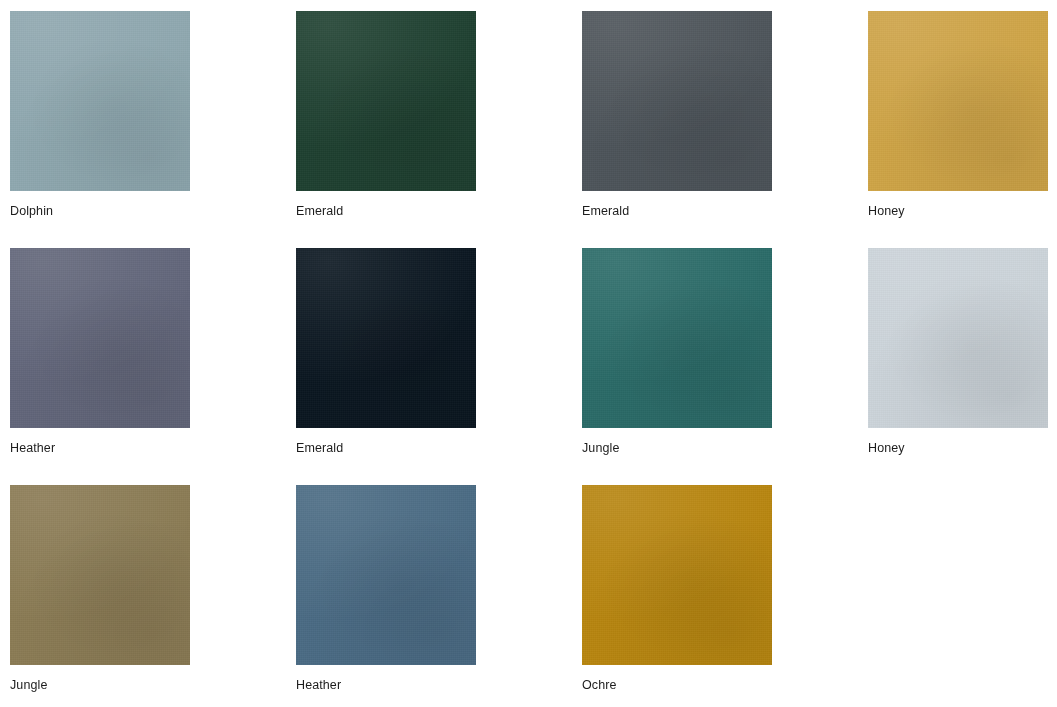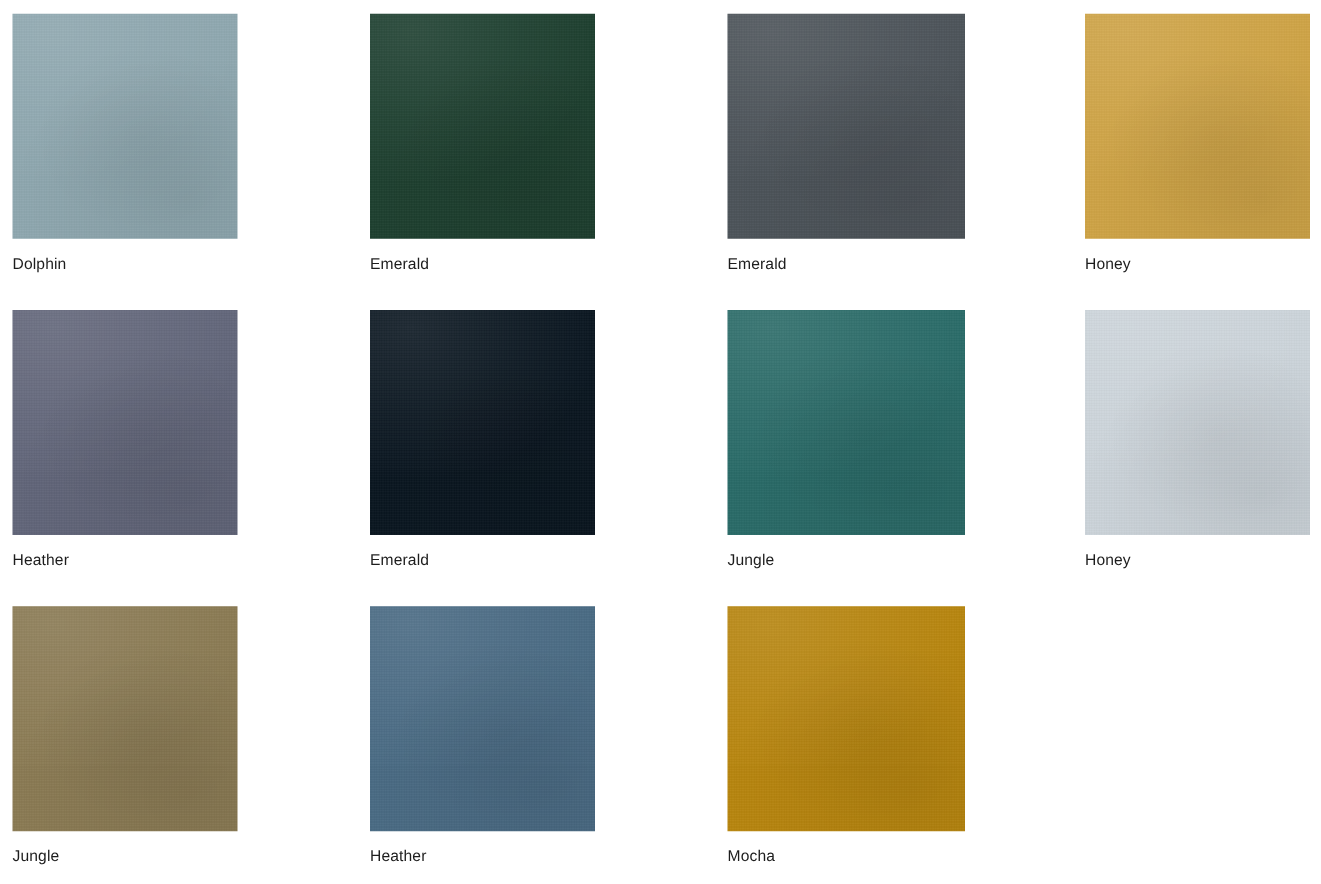--- a/index.html
+++ b/index.html
@@ -177,15 +177,15 @@
         <div class="tex-c"></div>
       </div>
       <div class="swatch-label">Heather</div>
     </div>
     <div class="swatch-cell">
       <div class="swatch-chip" style="width: 190px; background-color: rgb(184, 134, 15);">
         <div class="tex-a"></div>
         <div class="tex-b"></div>
         <div class="tex-c"></div>
       </div>
-      <div class="swatch-label">Mocha</div>
+      <div class="swatch-label">Ochre</div>
     </div>
   </div>
 
 </body></html>

